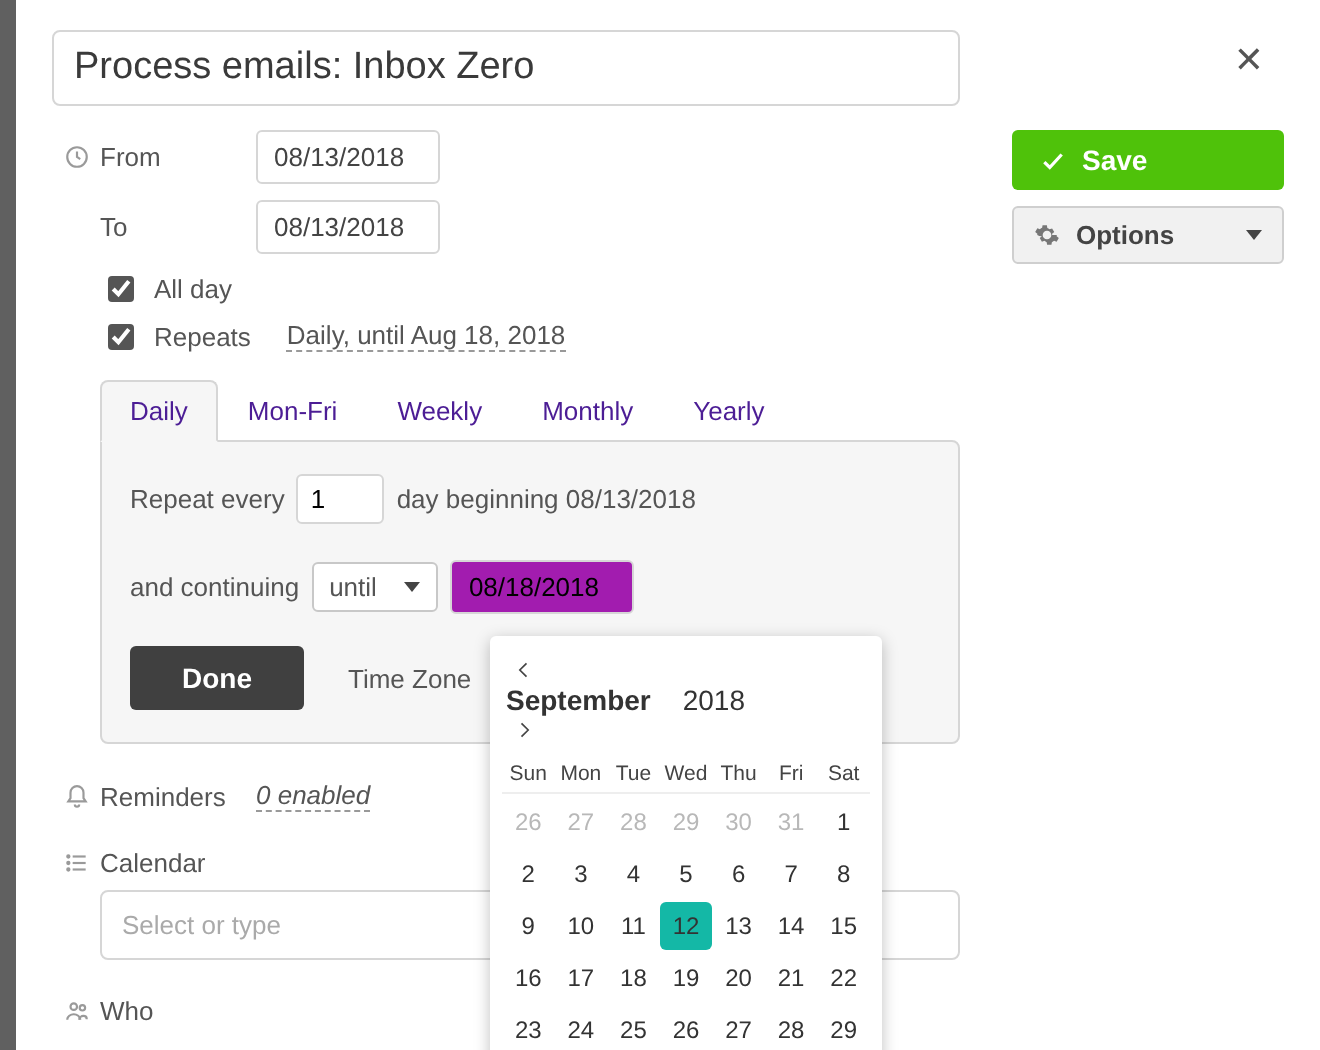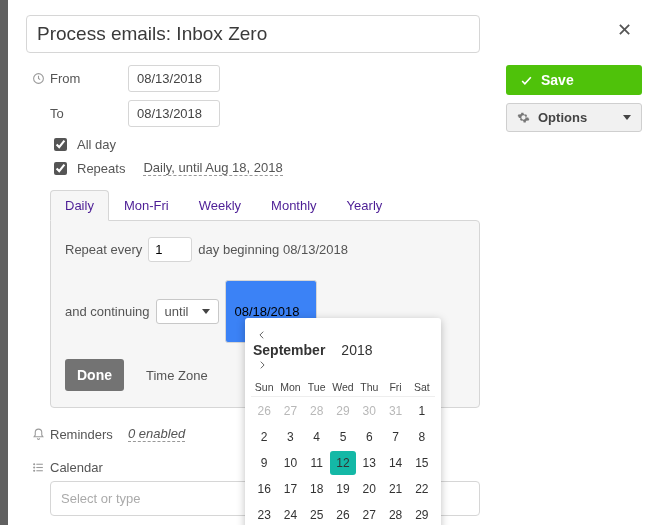--- a/index.html
+++ b/index.html
@@ -19,22 +19,22 @@
 .chk-row input[type=checkbox] { margin: 0 10px 0 28px; accent-color: #555; }
 .repeat-summary { margin-left: 18px; border-bottom: 1px dashed #999; color: #555; cursor: pointer; }
 .repeat-panel { margin-left: 24px; margin-top: 14px; }
 .tabs { display: flex; font-size: 13px; }
 .tab { padding: 7px 14px; color: #4c1d95; cursor: pointer; border: 1px solid transparent; }
 .tab.active { border: 1px solid #d6d6d6; border-bottom-color: #f6f6f6; border-radius: 4px 4px 0 0; background: #f6f6f6; }
 .tab-body { border: 1px solid #d6d6d6; border-radius: 0 4px 4px 4px; background: #f6f6f6; padding: 16px 14px 16px 14px; margin-top: -1px; }
 .num-input { width: 44px; border: 1px solid #d6d6d6; border-radius: 3px; padding: 4px 6px; font-size: 13px; margin: 0 6px; text-align: left; }
 .until-dd { border: 1px solid #c8c8c8; border-radius: 3px; padding: 4px 8px; font-size: 13px; background: #fff; display: inline-flex; align-items: center; gap: 14px; cursor: pointer; margin: 0 6px; }
 .caret-dn { width: 0; height: 0; border-left: 4px solid transparent; border-right: 4px solid transparent; border-top: 5px solid #444; }
-.until-date { border: 1px solid #d6d6d6; border-radius: 3px; padding: 23px 8px; font-size: 13px; width: 92px; background: #3b82f6; }
-.done-btn { background: #737373; color: #fff; border: none; border-radius: 3px; padding: 8px 12px; font-size: 14px; font-weight: 600; cursor: pointer; margin-top: 16px; }
+.until-date { border: 1px solid #d6d6d6; border-radius: 3px; padding: 5px 8px; font-size: 13px; width: 92px; background: #a21caf; }
+.done-btn { background: #404040; color: #fff; border: none; border-radius: 3px; padding: 8px 26px; font-size: 14px; font-weight: 600; cursor: pointer; margin-top: 16px; }
 .tz-label { margin-left: 22px; font-size: 13px; color: #555; }
 .save-btn { background: #4fc20a; color: #fff; border: none; border-radius: 3px; padding: 7px 14px; font-size: 14px; font-weight: 600; cursor: pointer; width: 100%; display: flex; align-items: center; gap: 8px; }
 .check-svg { width: 13px; height: 13px; }
 .options-btn { margin-top: 8px; background: #f1f1f1; border: 1px solid #cfcfcf; border-radius: 3px; padding: 6px 10px; font-size: 13px; color: #444; width: 100%; display: flex; align-items: center; gap: 8px; cursor: pointer; }
 .gear-svg { width: 13px; height: 13px; fill: #777; }
 .opt-caret { margin-left: auto; }
 .dotted-underline { border-bottom: 1px dashed #999; cursor: pointer; font-style: italic; }
 .section-row { display: flex; align-items: center; font-size: 13px; color: #555; margin-top: 18px; }
 .sel-type { margin-left: 24px; margin-top: 6px; border: 1px solid #d6d6d6; border-radius: 4px; padding: 9px 10px; font-size: 13px; color: #aaa; width: 430px; }
 

